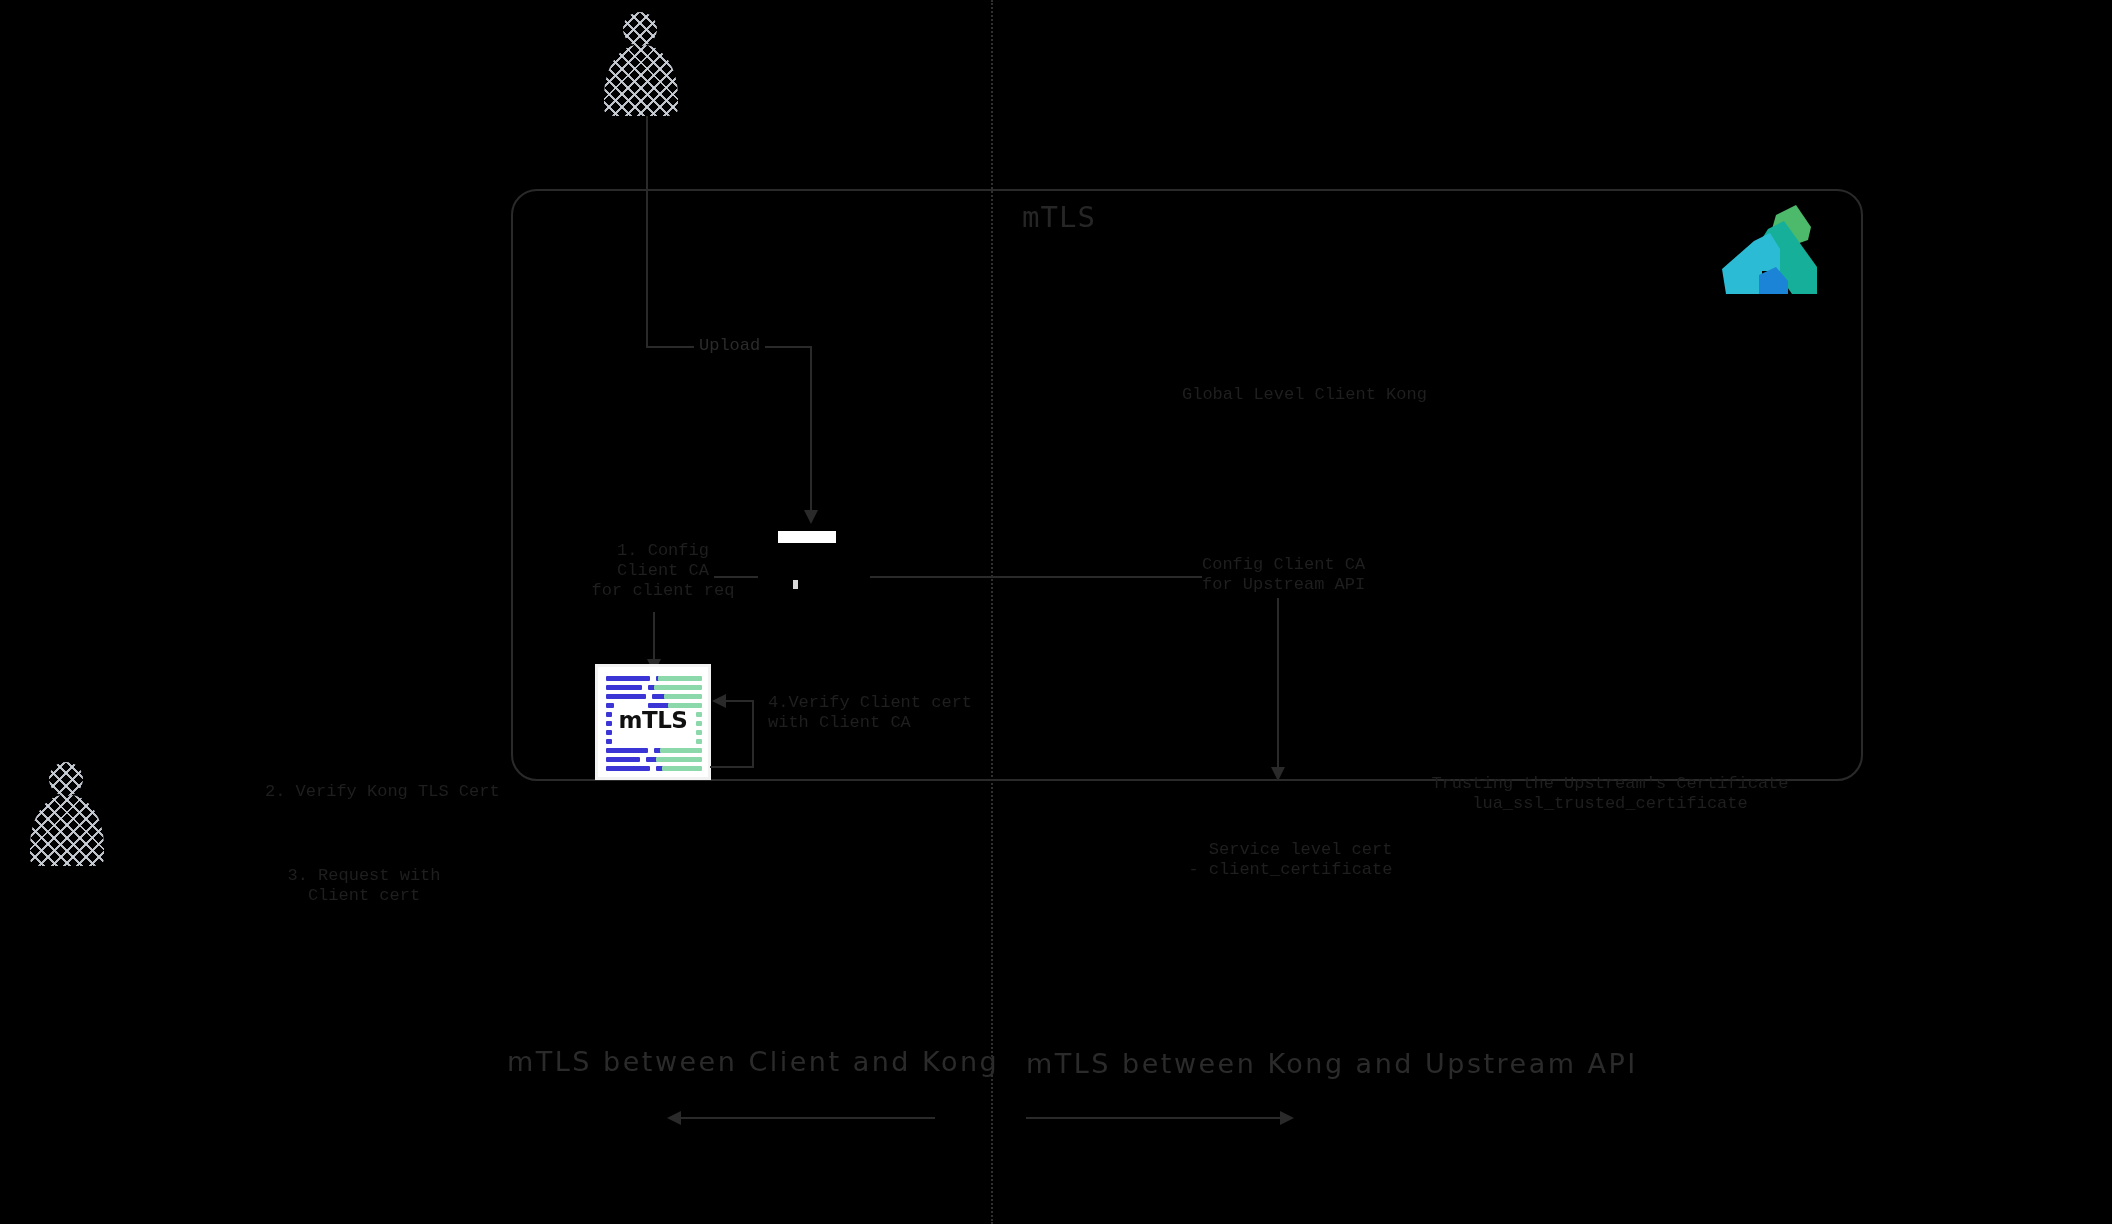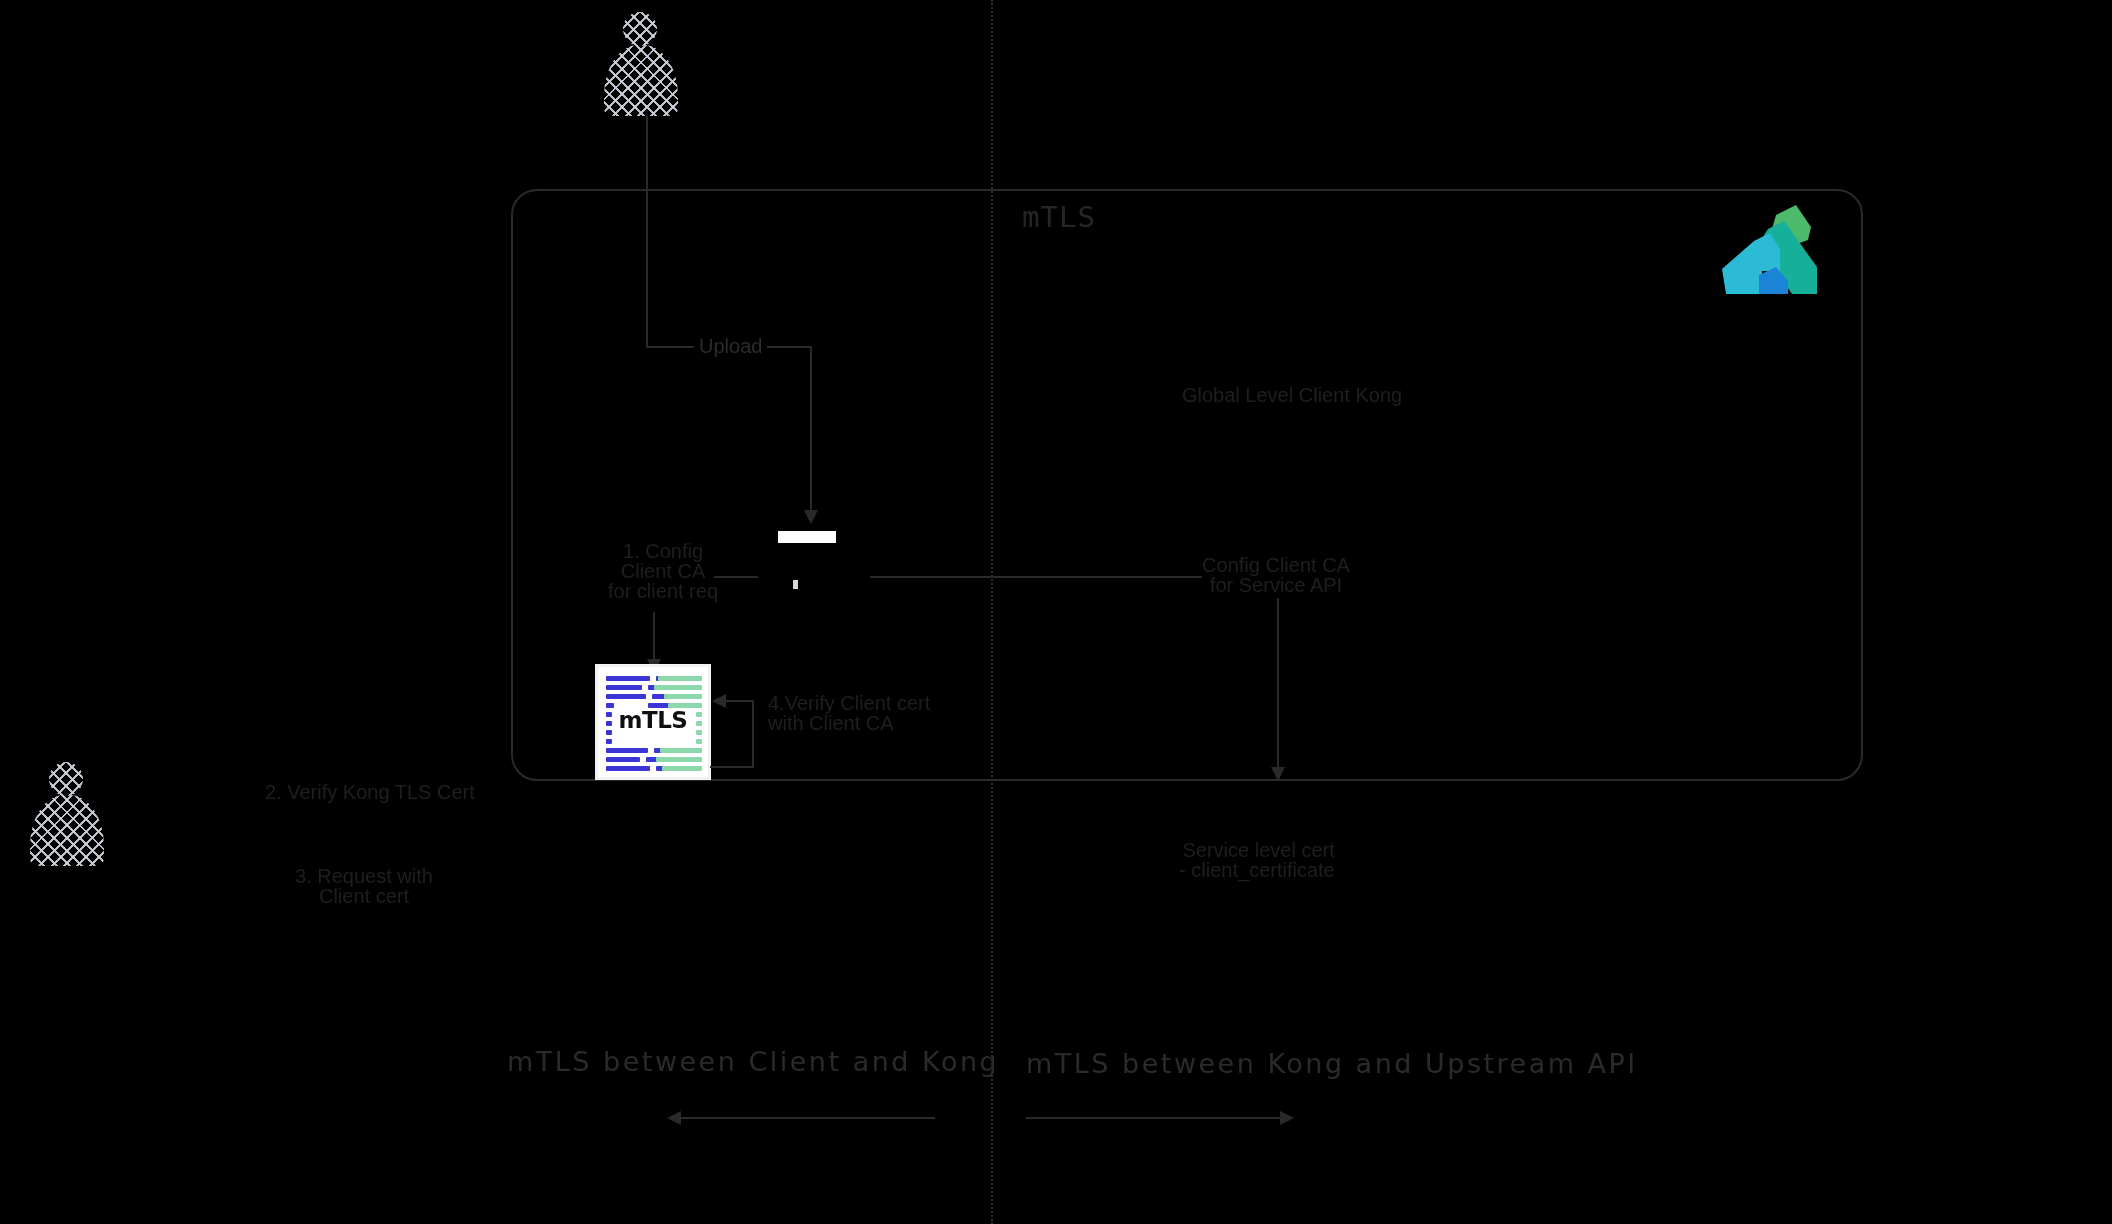--- a/index.html
+++ b/index.html
@@ -62,22 +62,22 @@
     top: 0;
     width: 0;
     height: 1224px;
     border-left: 2px dotted #2f2f2f;
   }
 
   
   .mono {
     position: absolute;
     color: #1f1f1f;
-    font-family: Liberation Sans, sans-serif;
-    font-size: 20px;
+    font-family: Liberation Mono, monospace;
+    font-size: 17px;
     line-height: 20px;
     white-space: pre;
   }
   .mono.c { text-align: center; }
 
   #title-mtls {
     position: absolute;
     left: 1022px; top: 200px;
     color: #262626;
     font-family: "DejaVu Sans Mono", monospace;
@@ -271,26 +271,28 @@
   <div class="mono" style="left:768px; top:693px;">4.Verify Client cert
 with Client CA</div>
 
   <div class="mono" style="left:265px; top:782px;">2. Verify Kong TLS Cert</div>
   <div class="mono c" style="left:275px; top:866px; width:178px;">3. Request with
 Client cert</div>
 
   <div class="mono" style="left:1182px; top:385px;">Global Level Client Kong</div>
 
   <div class="mono c" style="left:1202px; top:555px; width:148px;">Config Client CA
-for Service API</div>
+for Upstream API</div>
   <div class="vline arrow-down" style="left:1277px; top:598px; height:170px;"></div>
 
   <div class="mono" style="left:1168px; top:840px;text-align:right;">Service level cert
   - client_certificate</div>
 
+  <div class="mono c" style="left:1400px; top:774px; width:420px;">Trusting the Upstream's Certificate
+lua_ssl_trusted_certificate</div>
 
   <div class="bottom-label" style="left:507px; top:1046px;">mTLS between Client and Kong</div>
   <div class="bottom-label" style="left:1026px; top:1048px;">mTLS between Kong and Upstream API</div>
 
   <div class="hline arrow-left" style="left:681px; top:1117px; width:254px;"></div>
   <div class="hline arrow-right" style="left:1026px; top:1117px; width:254px;"></div>
 
 </div>
 
 </body></html>

